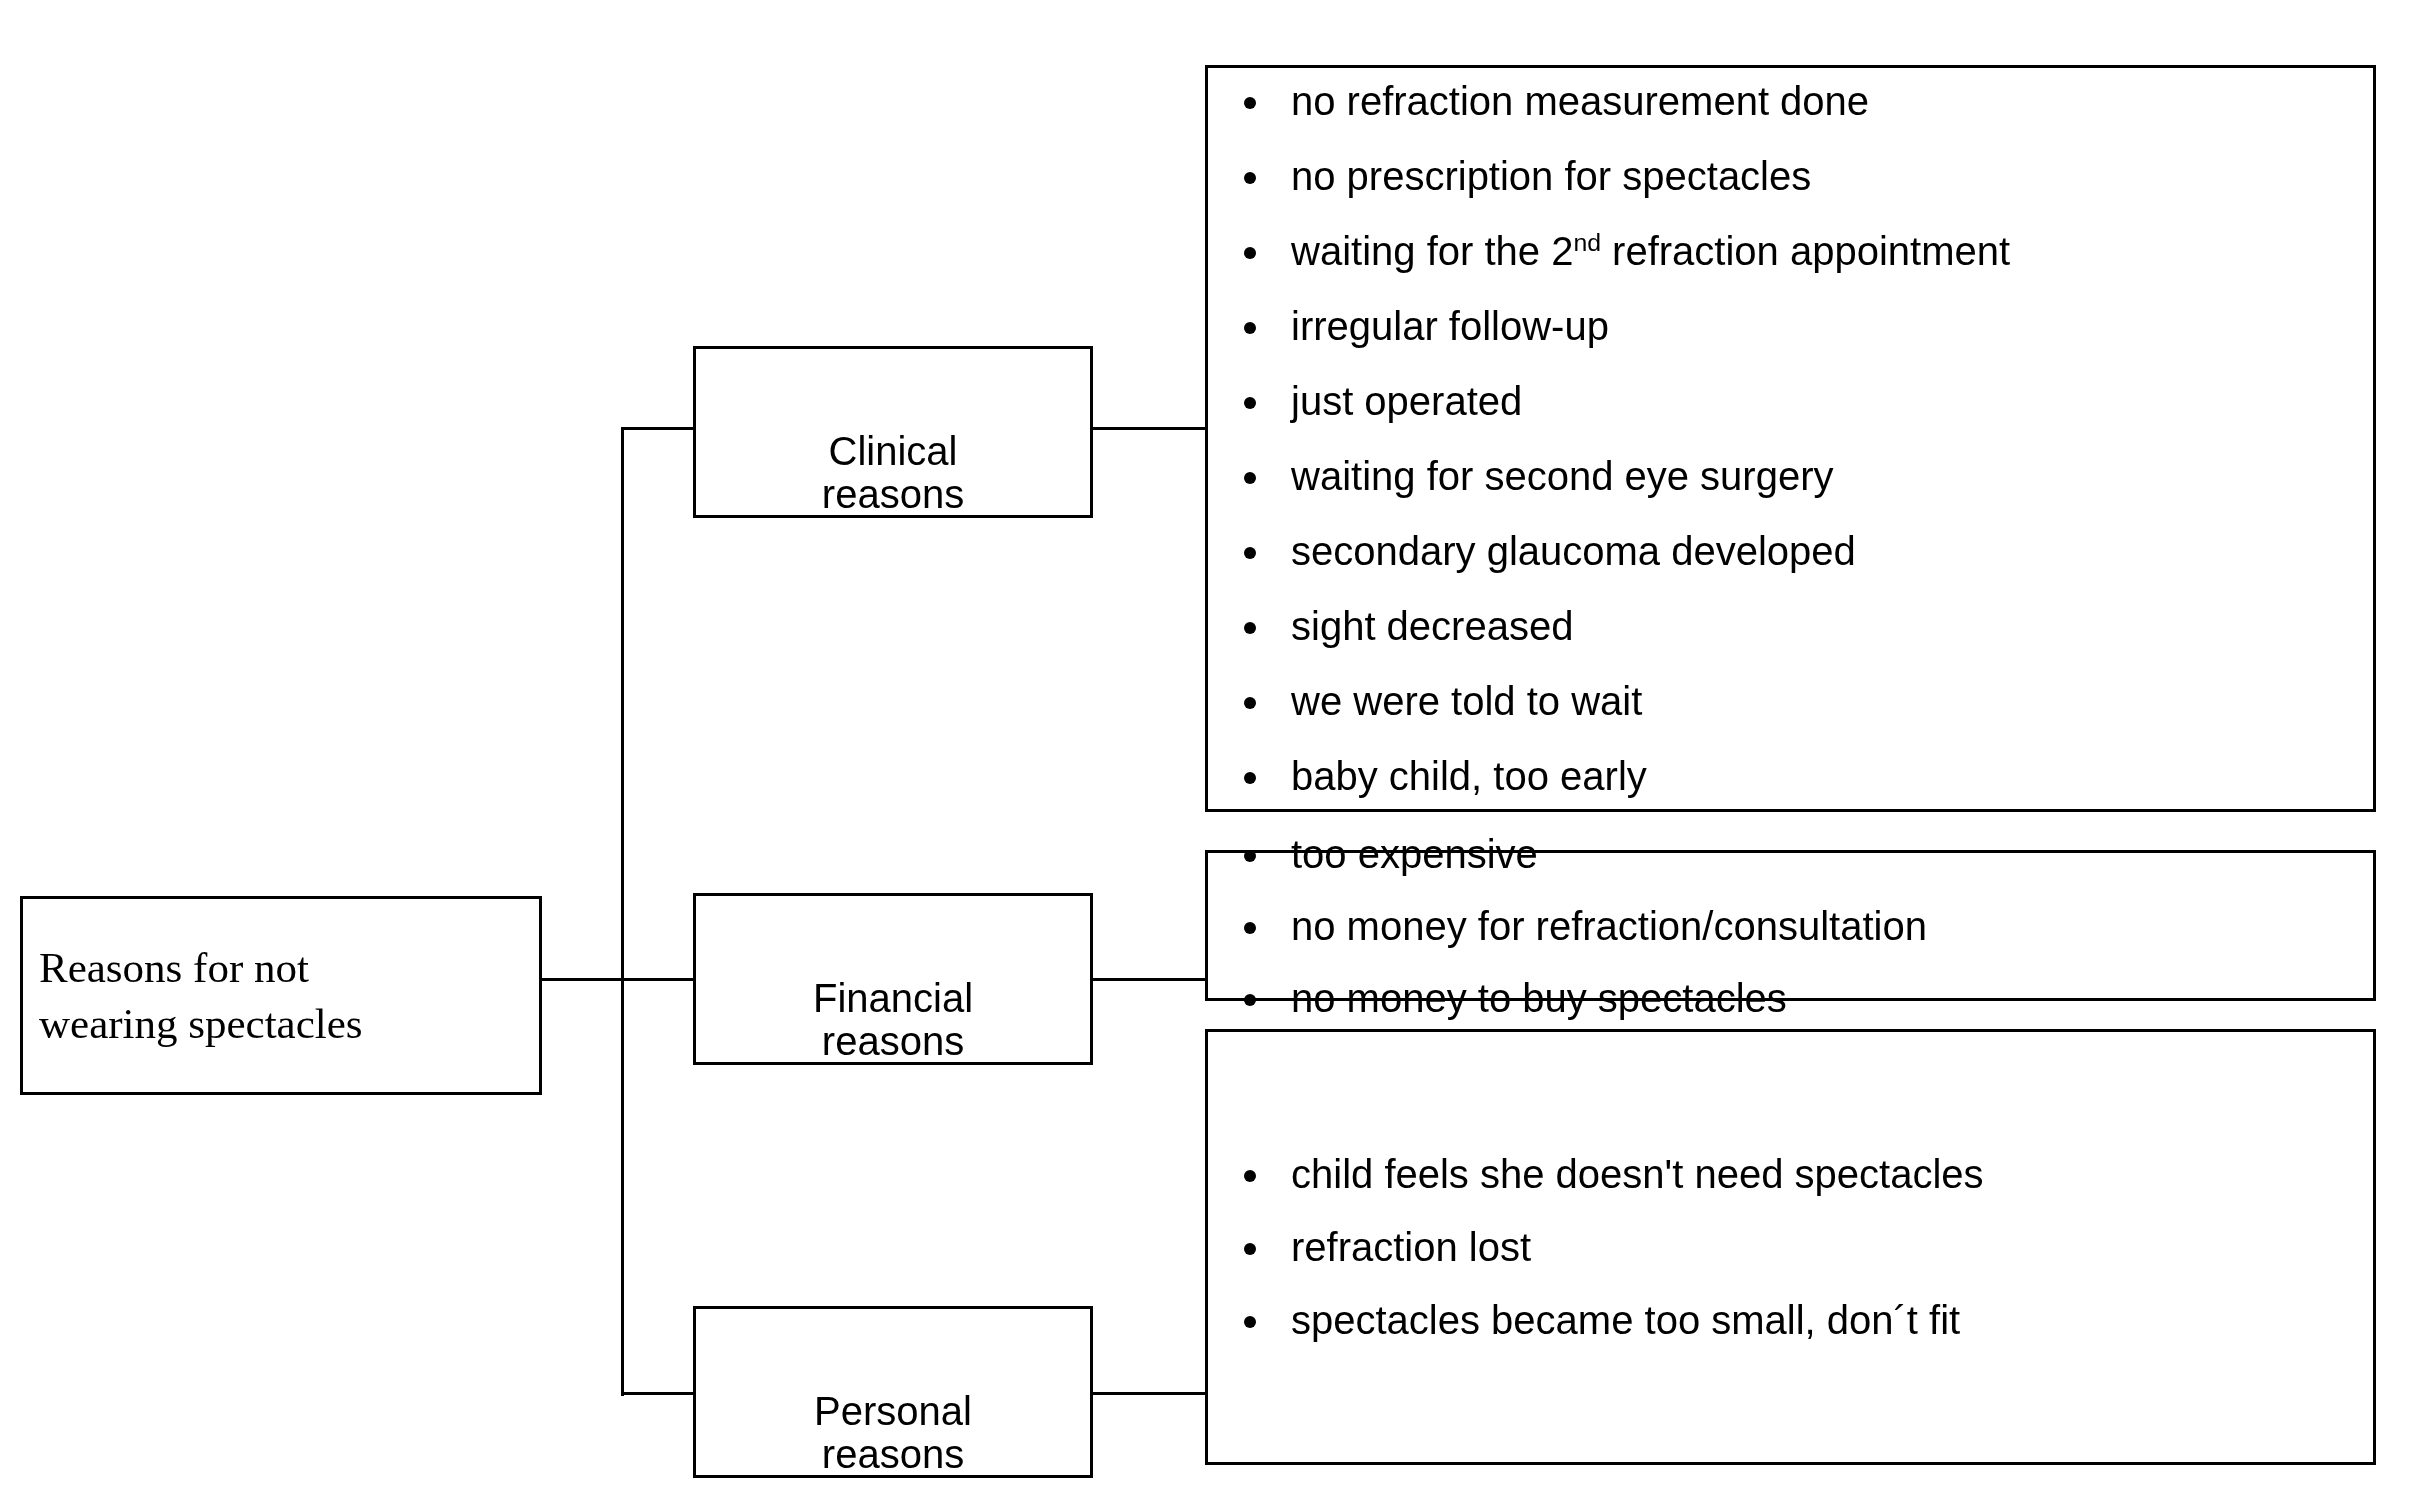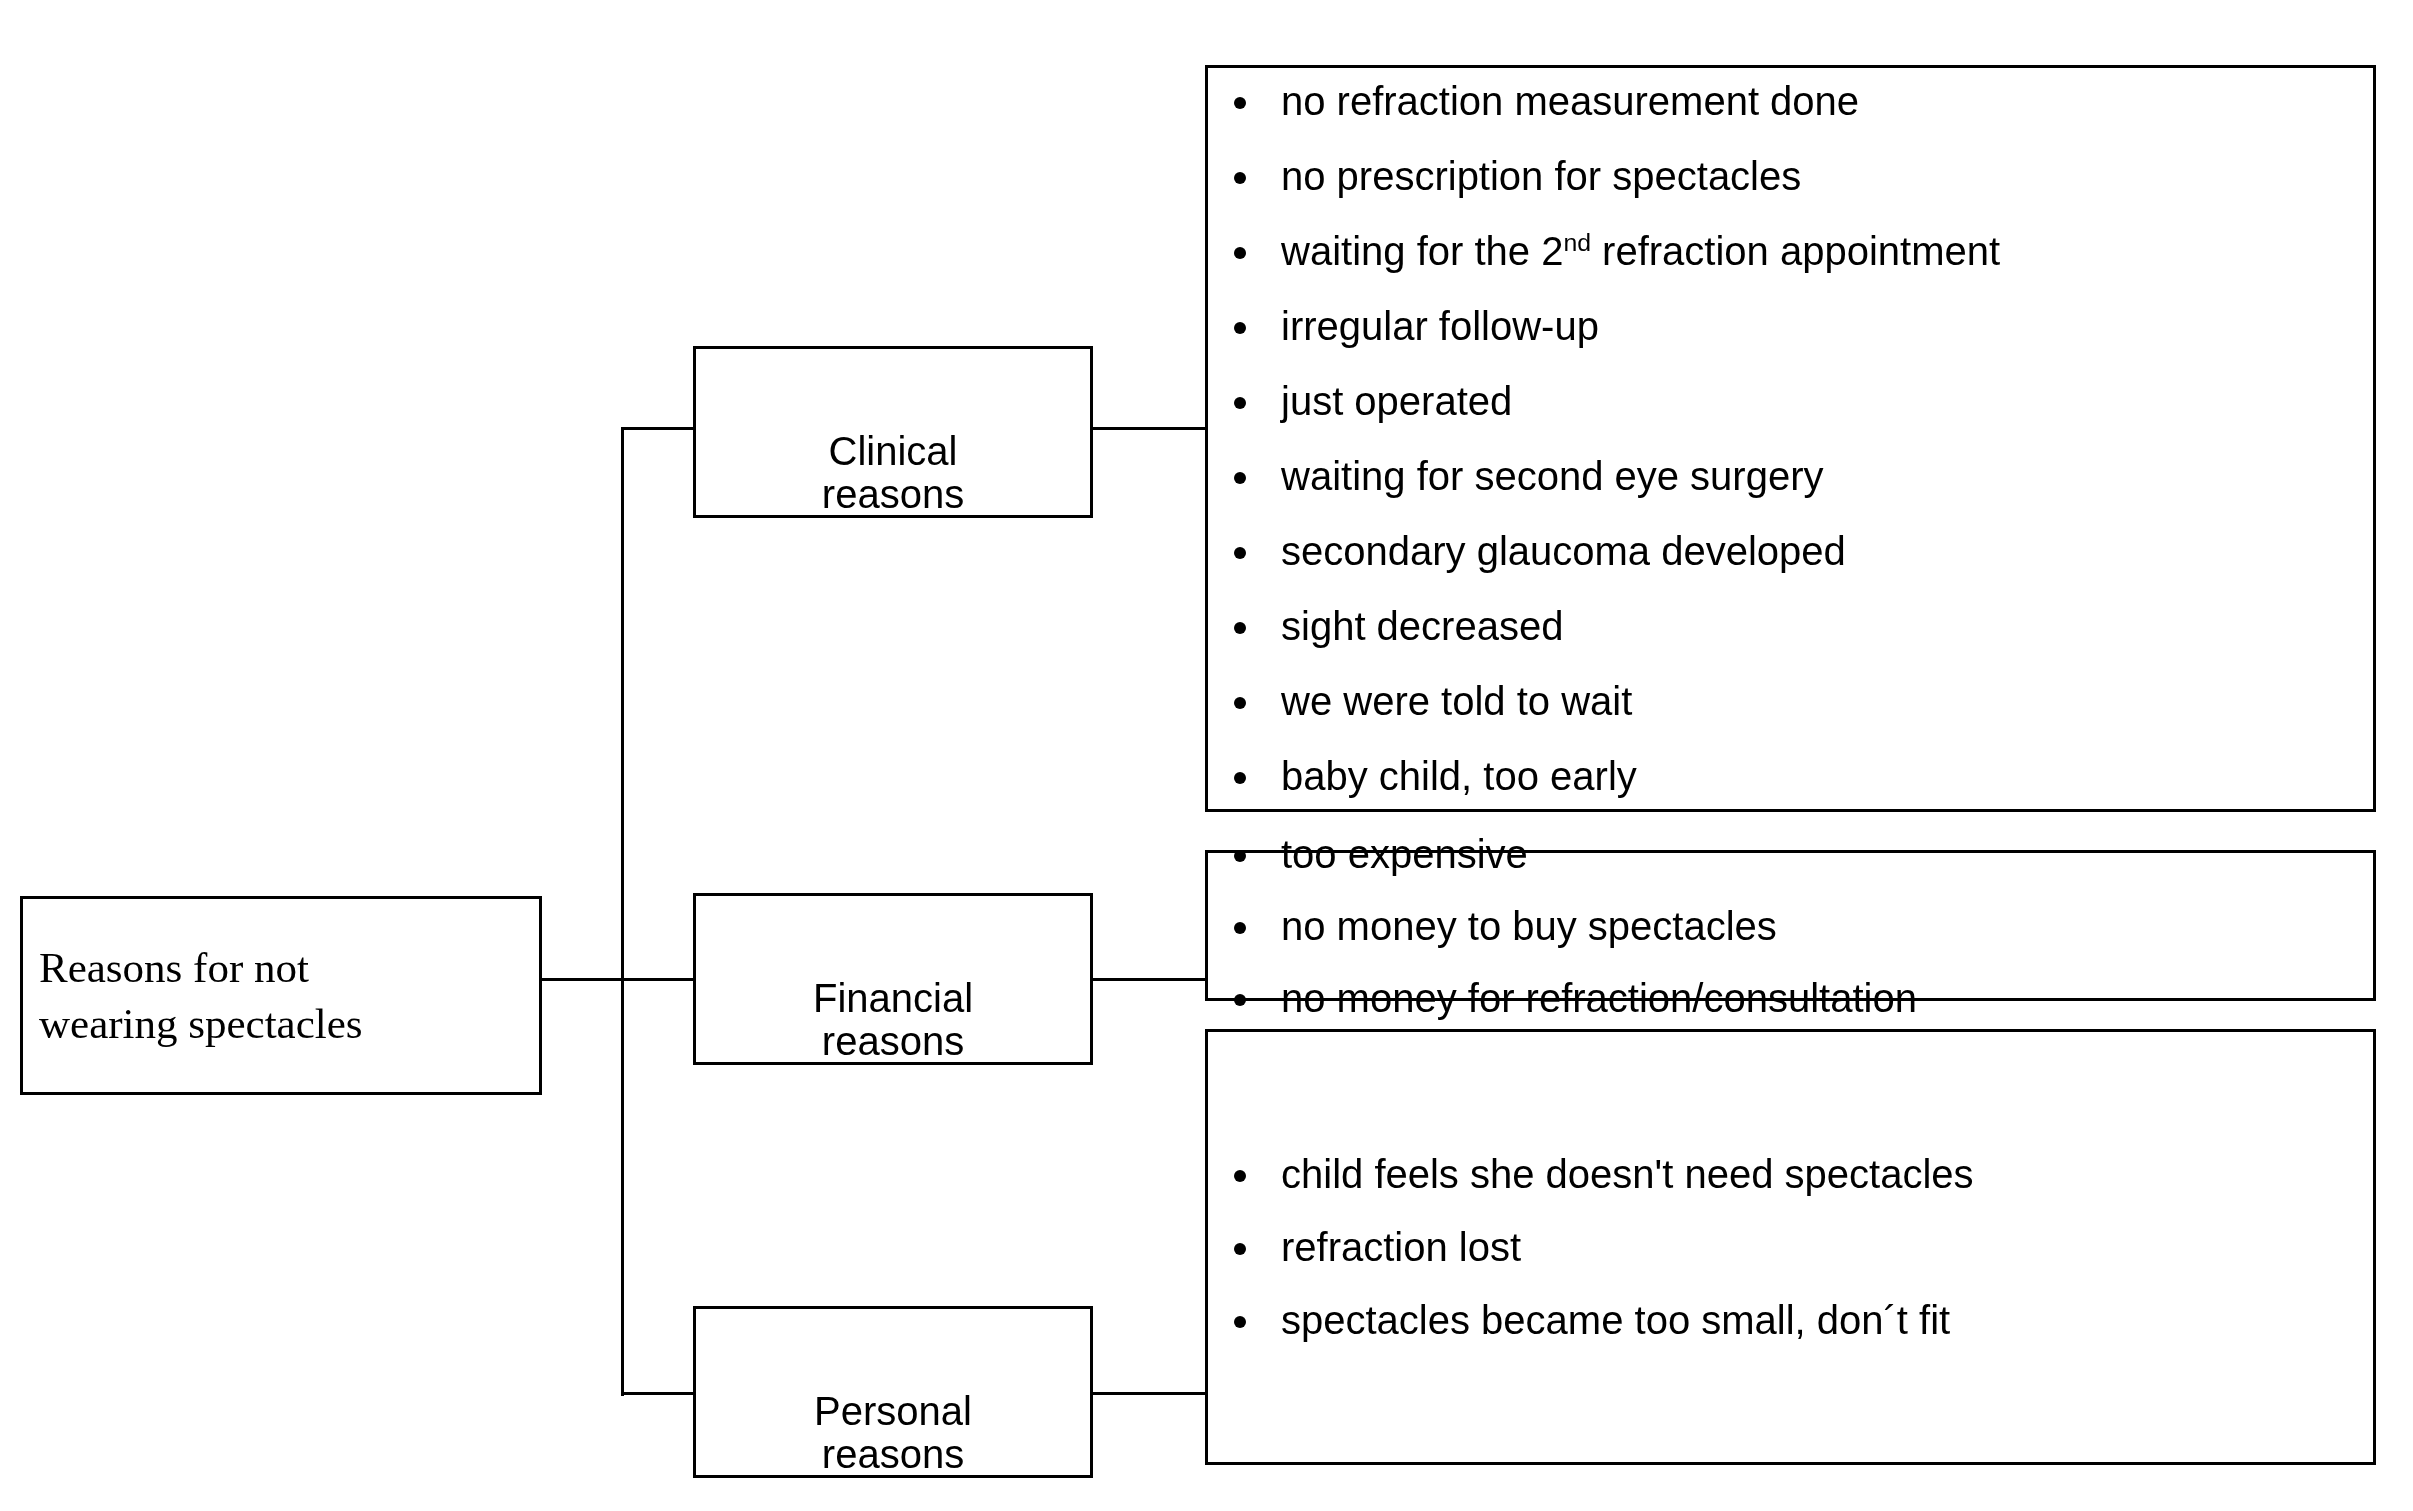--- a/index.html
+++ b/index.html
@@ -68,21 +68,21 @@
   #cat-box-financial { top: 893px; }
   #cat-box-personal  { top: 1306px; }
 
   
   .list-box {
     left: 1205px;
     width: 1171px;
     display: flex;
     flex-direction: column;
     justify-content: center;
-    padding: 0;
+    padding: 10px;
   }
   #list-box-clinical  { top: 65px;   height: 747px; }
   #list-box-financial { top: 850px; height: 151px; }
   #list-box-personal  { top: 999px; height: 436px; margin-top: 30px; }
 
   .bullet-list {
     list-style: none;
     margin: 0;
     padding: 0;
   }
@@ -177,22 +177,22 @@
   </div>
 
   <div class="box cat-box" id="cat-box-financial">
     <div class="cat-line">Financial</div>
     <div class="cat-line">reasons</div>
   </div>
 
   <div class="box list-box" id="list-box-financial">
     <ul class="bullet-list" id="list-financial">
         <li class="bullet-item"><span class="bullet-dot"></span><span class="bullet-text">too expensive</span></li>
+        <li class="bullet-item"><span class="bullet-dot"></span><span class="bullet-text">no money for refraction/consultation</span></li>
         <li class="bullet-item"><span class="bullet-dot"></span><span class="bullet-text">no money to buy spectacles</span></li>
-        <li class="bullet-item"><span class="bullet-dot"></span><span class="bullet-text">no money for refraction/consultation</span></li>
       </ul>
   </div>
 
   <div class="box cat-box" id="cat-box-personal">
     <div class="cat-line">Personal</div>
     <div class="cat-line">reasons</div>
   </div>
 
   <div class="box list-box" id="list-box-personal">
     <ul class="bullet-list" id="list-personal">

